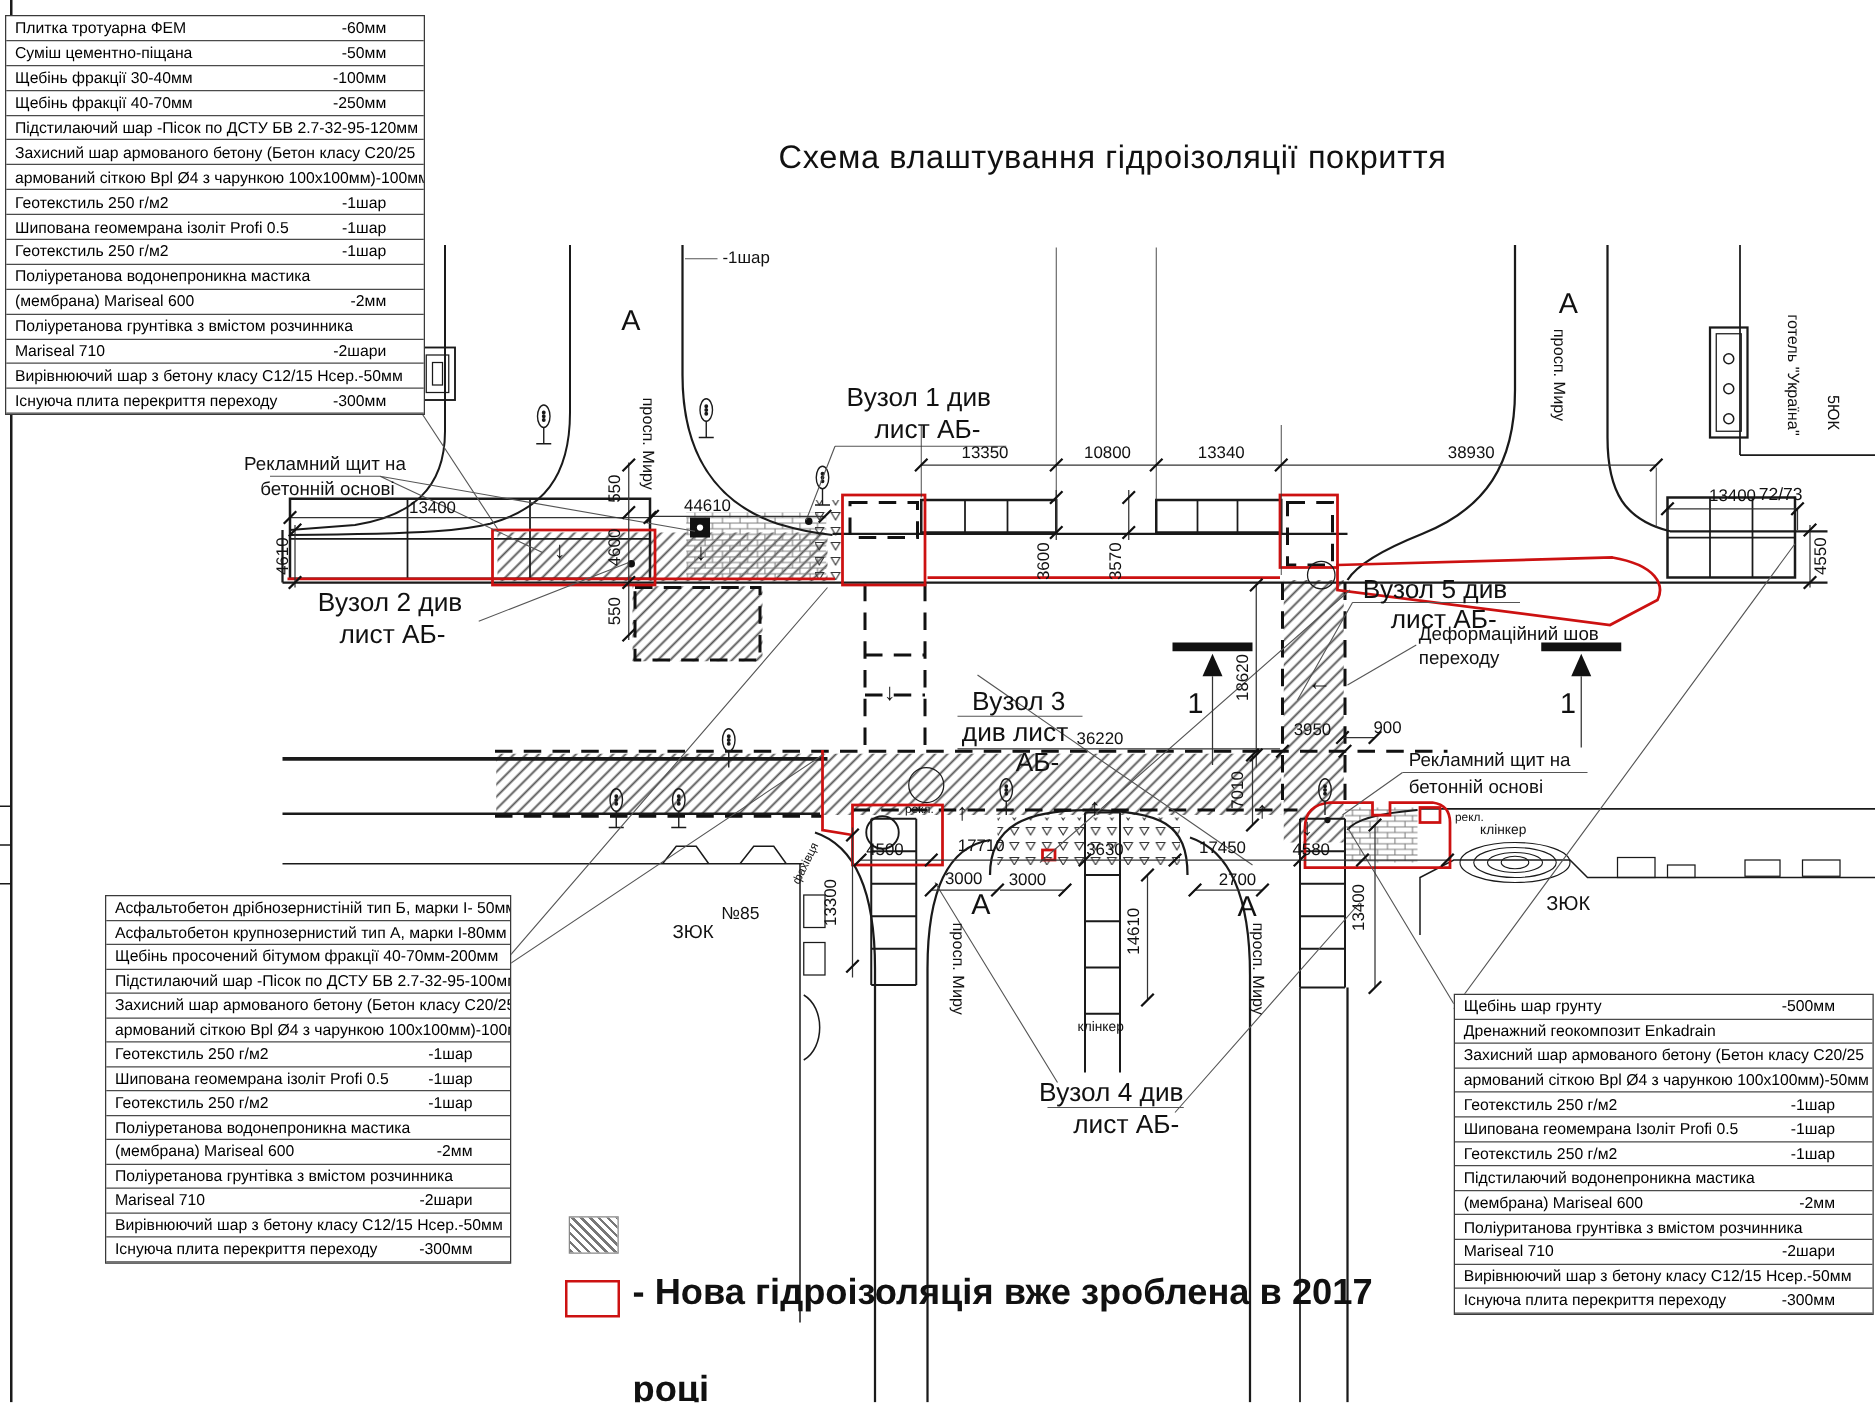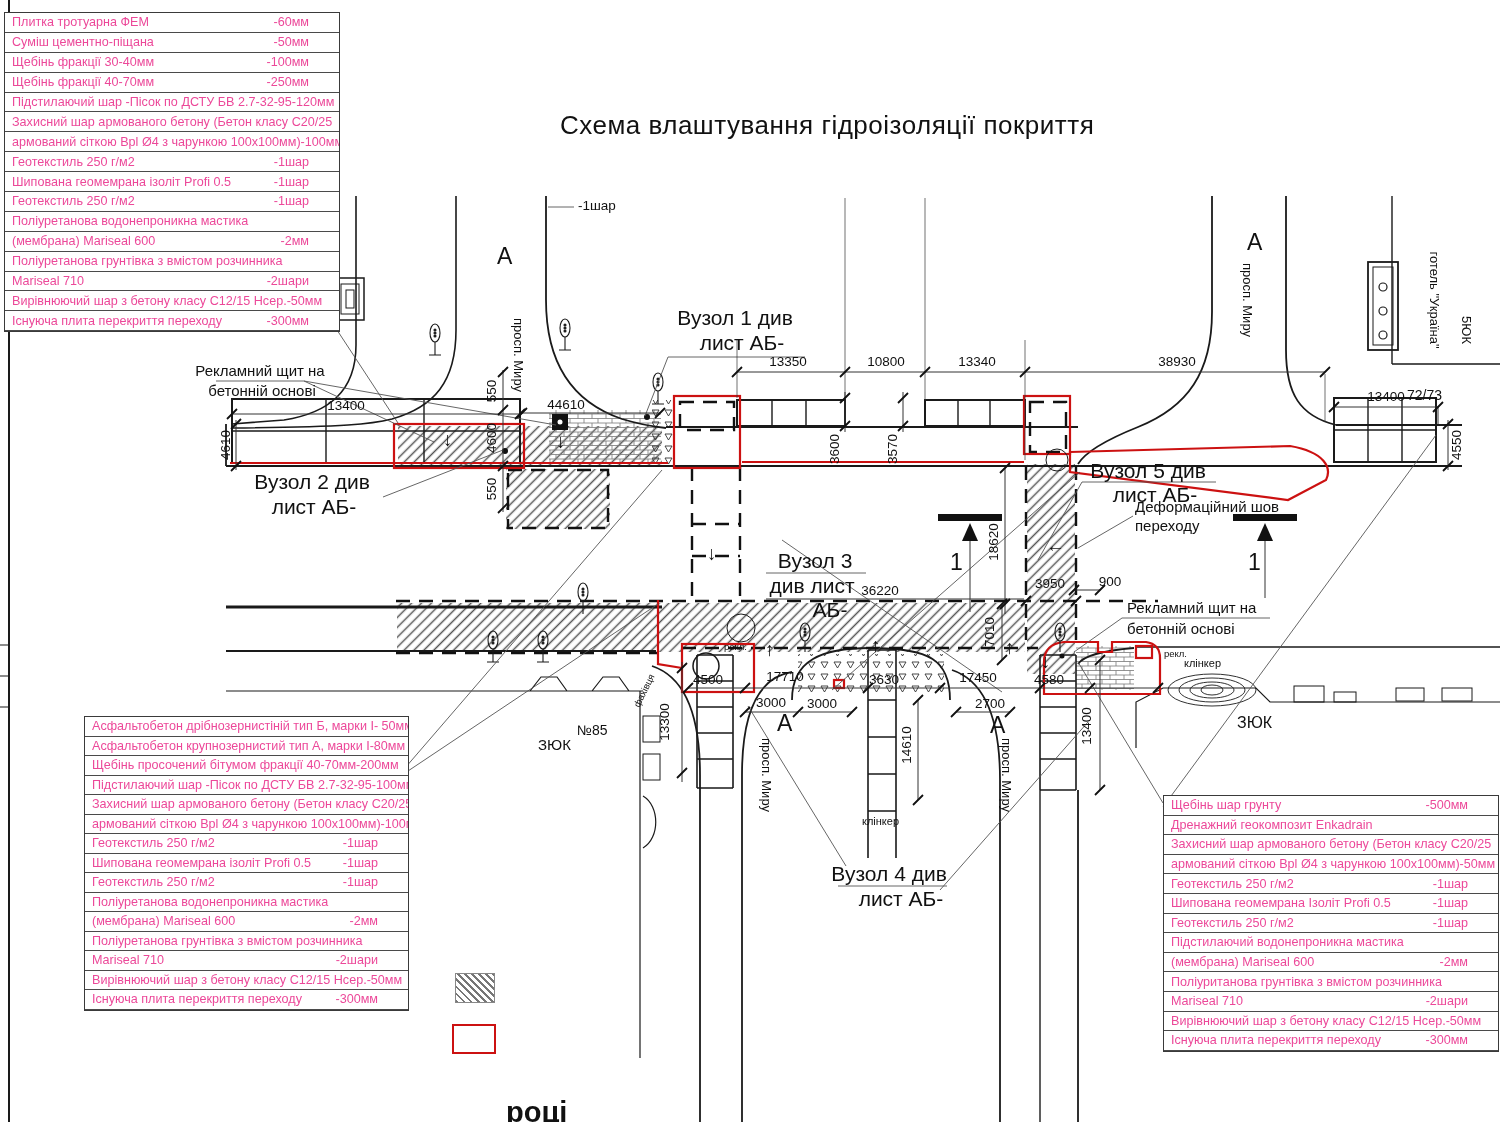--- a/index.html
+++ b/index.html
@@ -1,29 +1,29 @@
 <!DOCTYPE html>
 <html><head>
 <meta charset="utf-8">
 <style>
   html,body{margin:0;padding:0;background:#fff}
   #sheet{position:relative;width:1500px;height:1122px;background:#fff;
          font-family:"Liberation Sans",sans-serif;color:#111;overflow:hidden}
   #drawing{position:absolute;left:0;top:0}
-  .ltable{position:absolute;background:#fff;border:1.3px solid #3a3a3a;font-size:12.6px;color:#ec4899;z-index:5}
+  .ltable{position:absolute;background:#fff;border:1.3px solid #3a3a3a;font-size:12.6px;color:#000000;z-index:5}
   .lrow{display:flex;justify-content:space-between;align-items:center;
         border-bottom:1px solid #4a4a4a;padding:0 4px 0 7px;white-space:nowrap;overflow:hidden}
   .lrow .v{padding-right:26px;flex:none}
   #tbl-top-left{left:4px;top:12px;width:334px}
   #tbl-top-left .lrow{height:18.9px}
   #tbl-bottom-left{left:84px;top:716px;width:323px}
   #tbl-bottom-left .lrow{height:18.5px}
   #tbl-bottom-right{left:1163px;top:795px;width:334px}
   #tbl-bottom-right .lrow{height:18.6px}
-  #title{position:absolute;left:560px;top:110px;width:660px;
+  #title{position:absolute;left:560px;top:110px;width:660px;text-align:center;
          font-size:26px;letter-spacing:.5px;z-index:4}
   .legend-swatch-hatch{position:absolute;left:455px;top:973px;width:38px;height:28px;
         border:1px solid #888;z-index:6;
         background:repeating-linear-gradient(45deg,#777 0px,#777 2px,#fff 2px,#fff 5px)}
   .legend-swatch-red{position:absolute;left:452px;top:1024px;width:40px;height:26px;
         border:2.5px solid #cc1111;background:#fff;z-index:6}
   .legend-text{position:absolute;font-size:29px;font-weight:bold;z-index:6;white-space:nowrap}
   #lg1{left:506px;top:968px}
   #lg2{left:506px;top:1018px}
   #lg3{left:506px;top:1096px}
@@ -556,15 +556,16 @@
         <span class="v">-50мм</span>
       </div>
   <div class="lrow">
         <span>Існуюча плита перекриття переходу</span>
         <span class="v">-300мм</span>
       </div>
 </div>
 
 <div class="legend-swatch-hatch"></div>
 <div class="legend-swatch-red"></div>
+<div class="legend-text" id="lg2">- Нова гідроізоляція вже зроблена в 2017</div>
 <div class="legend-text" id="lg3">році</div>
 
 </div>
 
 </body></html>

